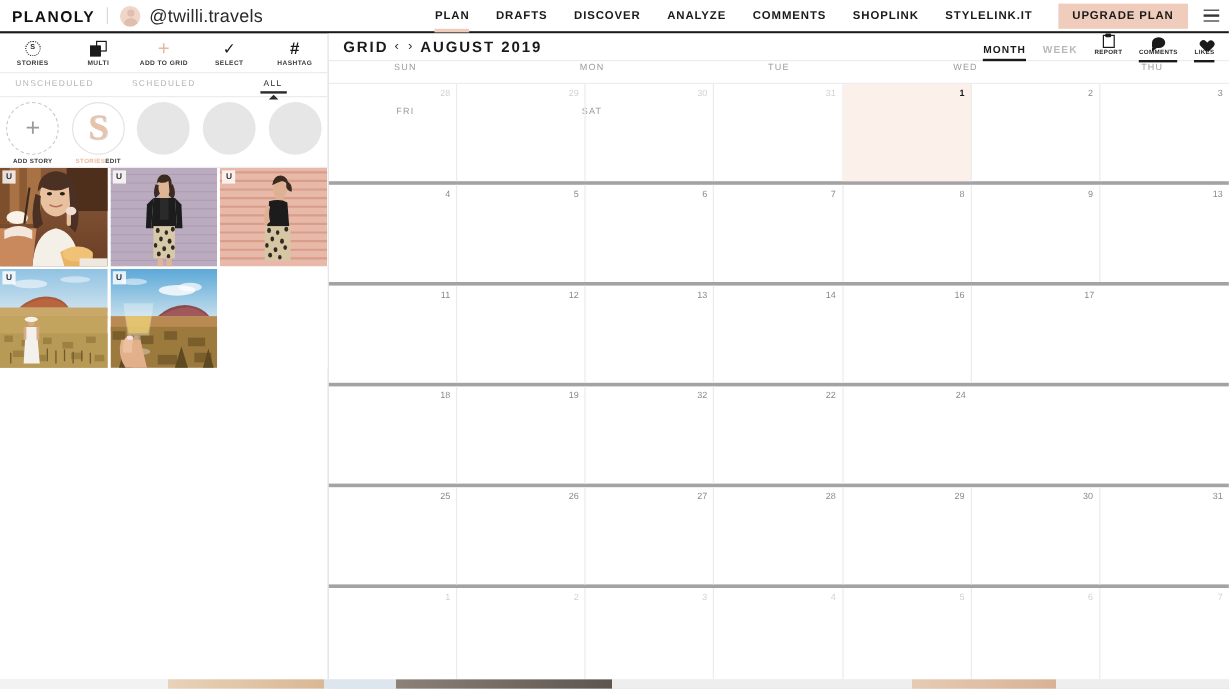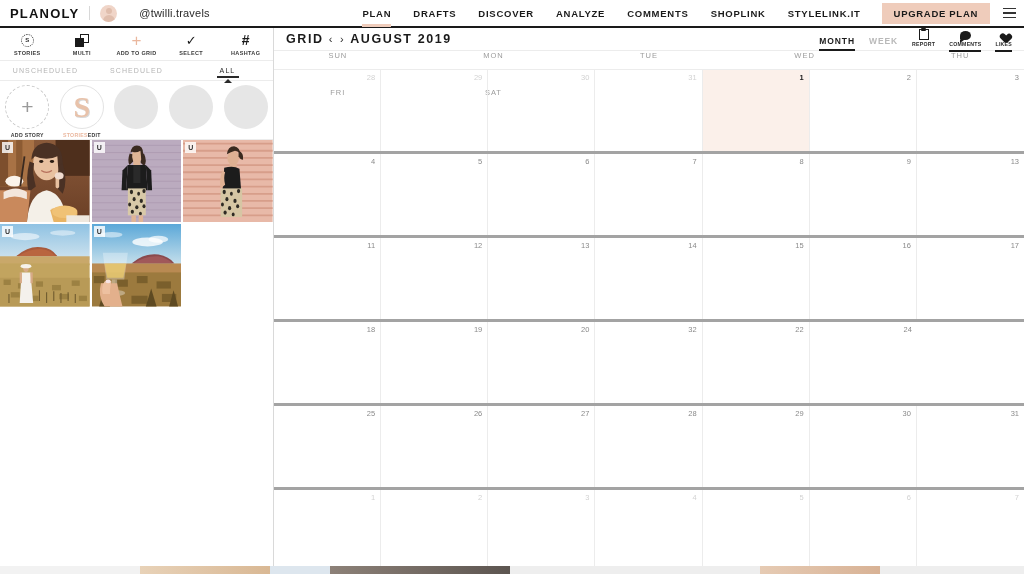--- a/index.html
+++ b/index.html
@@ -34,21 +34,21 @@
     content: ""; position: absolute;
     width: 6px; height: 6px; border-radius: 50%;
     background: #e0bead; left: 5.5px; top: 3px;
   }
   .avatar::after {
     content: ""; position: absolute;
     width: 12px; height: 8px; border-radius: 6px 6px 0 0;
     background: #e0bead; left: 2.5px; top: 10.5px;
   }
   .handle {
-    font-size: 11px; color: #2a2a2a; margin-left: 22px; letter-spacing: .2px;
+    font-size: 15px; color: #2a2a2a; margin-left: 7px; letter-spacing: .2px;
   }
   .topnav {
     margin-left: auto; display: flex; align-items: center; height: 28px;
   }
   .navitem {
     font-size: 9.5px; font-weight: bold; letter-spacing: .75px;
     color: #1a1a1a; padding: 0 11px; height: 28px;
     display: flex; align-items: center; position: relative;
     cursor: pointer;
   }
@@ -685,38 +685,32 @@
         <div class="day">
           <div class="daynum">12</div>
         </div>
         <div class="day">
           <div class="daynum">13</div>
         </div>
         <div class="day">
           <div class="daynum">14</div>
         </div>
         <div class="day">
-          <div class="daynum">15</div>
-        </div>
-        <div class="day">
           <div class="daynum">16</div>
         </div>
         <div class="day">
           <div class="daynum">17</div>
         </div>
       </div>
       <div class="week">
         <div class="day">
           <div class="daynum">18</div>
         </div>
         <div class="day">
           <div class="daynum">19</div>
-        </div>
-        <div class="day">
-          <div class="daynum">20</div>
         </div>
         <div class="day">
           <div class="daynum">32</div>
         </div>
         <div class="day">
           <div class="daynum">22</div>
         </div>
         <div class="day">
           <div class="daynum">24</div>
         </div>

